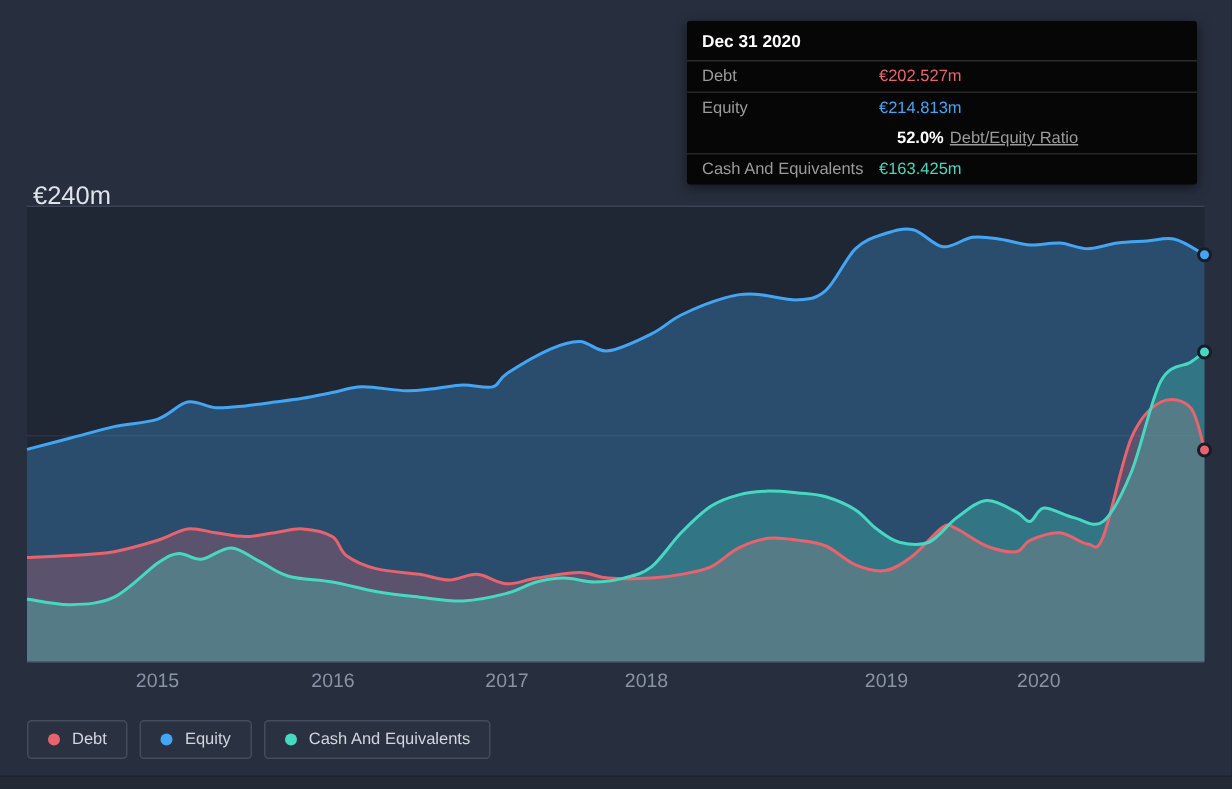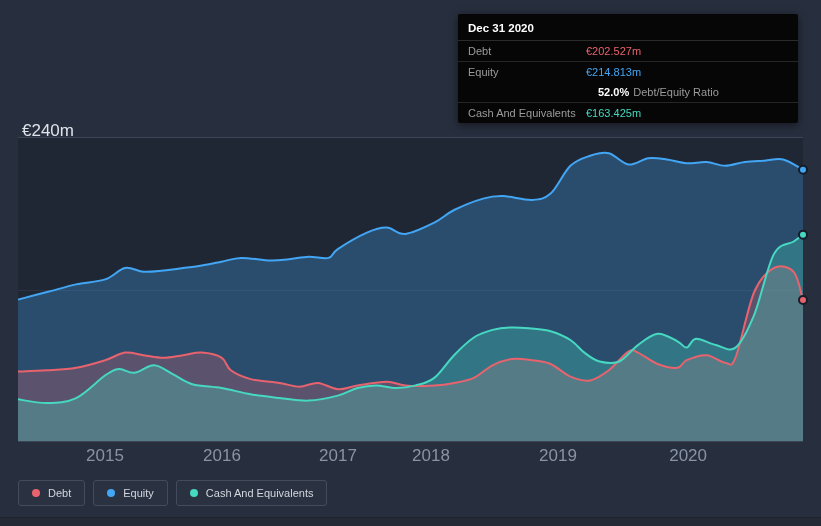--- a/index.html
+++ b/index.html
@@ -18,40 +18,40 @@
   .plot .midline{
     position:absolute;left:0;right:0;top:50%;height:1px;background:#2c3342;
   }
   .plot svg{position:absolute;left:0;top:0;overflow:visible;}
   
   .y-label{position:absolute;color:#dfe3ea;font-size:17px;}
   .y-top{left:22px;top:121px;}
   .y-bottom{left:22px;top:420px;}
   .x-tick{
     position:absolute;top:446px;width:40px;text-align:center;
-    color:#8a93a6;font-size:17px;
+    color:#8a93a6;font-size:13px;
   }
   
   .tooltip{
     position:absolute;left:458px;top:14px;width:340px;
     background:#060606;border-radius:2px;color:#9b9b9b;font-size:11px;
     box-shadow:0 2px 8px rgba(0,0,0,.5);
   }
   .tt-title{
     padding:8px 10px 6px 10px;color:#ffffff;font-weight:bold;
     border-bottom:1px solid #2b2b2b;font-size:11.5px;
   }
   .tt-row{
     display:flex;align-items:center;padding:3px 10px;height:14px;
   }
   .tt-sep{border-bottom:1px solid #262626;}
   .tt-label{width:118px;flex:none;color:#9b9b9b;}
   .tt-value{font-weight:normal;}
   .tt-ratio-bold{color:#ffffff;font-weight:bold;margin-right:4px;padding-left:12px;}
-  .tt-ratio-rest{color:#9b9b9b;}
+  .tt-ratio-rest{color:#9b9b9b;text-decoration:underline;}
   
   .legend{
     position:absolute;left:18px;top:480px;display:flex;gap:8px;
   }
   .legend-pill{
     display:flex;align-items:center;gap:8px;
     background:#2a3140;border:1px solid #434c5d;border-radius:3px;
     padding:6px 13px;color:#d2d6de;font-size:11px;cursor:pointer;
   }
   .legend-dot{width:8px;height:8px;border-radius:50%;flex:none;}
@@ -80,21 +80,21 @@
       <circle cx="785.0" cy="162.0" r="4" fill="#e8636d" stroke="#161c28" stroke-width="2"></circle>
       <circle cx="785.0" cy="96.7" r="4" fill="#46d8c0" stroke="#161c28" stroke-width="2"></circle>
     </svg>
 </div>
 
 <div id="x-ticks">
     <span class="x-tick" style="left: 85px;">2015</span>
     <span class="x-tick" style="left: 202px;">2016</span>
     <span class="x-tick" style="left: 318px;">2017</span>
     <span class="x-tick" style="left: 411px;">2018</span>
-    <span class="x-tick" style="left: 538px; text-align: center;">2019</span>
+    <span class="x-tick" style="left: 571px; text-align: center;">2019</span>
     <span class="x-tick" style="left: 667px; text-align: right;">2020</span>
   </div>
 
 <div class="tooltip">
   <div class="tt-title">Dec 31 2020</div>
   <div class="tt-row tt-sep">
     <span class="tt-label">Debt</span>
     <span class="tt-value" style="color: rgb(232, 99, 109);">€202.527m</span>
   </div>
   <div class="tt-row">

